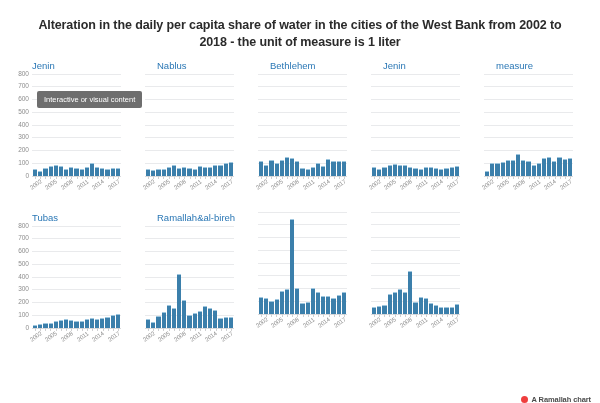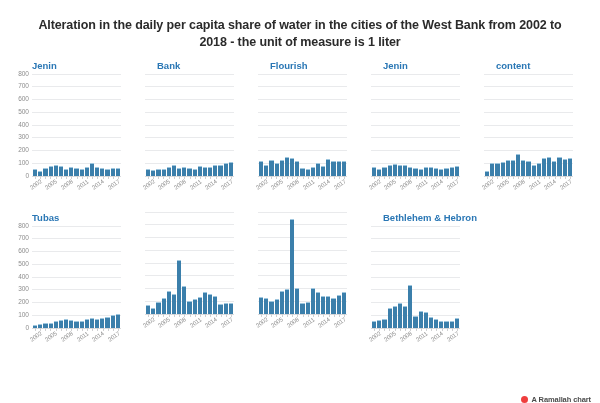--- a/index.html
+++ b/index.html
@@ -37,21 +37,21 @@
   .panel{
     width:113px;
     box-sizing:border-box;
     position:relative;
     padding-left:0px;
   }
   .panel.has-axis{width:113px;}
 
   .panel-title{
     font-size:9.5px;
-    font-weight:bold;
+    font-weight:normal;
     color:#2a77b5;
     margin:0 0 3px 36px;
     white-space:nowrap;
     line-height:11px;
     height:11px;
   }
   .panel.has-axis .panel-title{margin-left:24px;}
 
   
   .plot-wrap{
@@ -248,21 +248,21 @@
             </div>
             <div class="xlabel" style="left: 2.94118%;">2002</div>
             <div class="xlabel" style="left: 20.5882%;">2005</div>
             <div class="xlabel" style="left: 38.2353%;">2008</div>
             <div class="xlabel" style="left: 55.8824%;">2011</div>
             <div class="xlabel" style="left: 73.5294%;">2014</div>
             <div class="xlabel" style="left: 91.1765%;">2017</div>
           </div>
         </div>
         <div class="panel">
-          <div class="panel-title">Bank</div>
+          <div class="panel-title">Nablus</div>
           <div class="plot-wrap">
             <div class="gridlines">
               <div class="gridline" style="top: 0px;"></div>
               <div class="gridline" style="top: 12.75px;"></div>
               <div class="gridline" style="top: 25.5px;"></div>
               <div class="gridline" style="top: 38.25px;"></div>
               <div class="gridline" style="top: 51px;"></div>
               <div class="gridline" style="top: 63.75px;"></div>
               <div class="gridline" style="top: 76.5px;"></div>
               <div class="gridline" style="top: 89.25px;"></div>
@@ -310,21 +310,21 @@
             </div>
             <div class="xlabel" style="left: 2.94118%;">2002</div>
             <div class="xlabel" style="left: 20.5882%;">2005</div>
             <div class="xlabel" style="left: 38.2353%;">2008</div>
             <div class="xlabel" style="left: 55.8824%;">2011</div>
             <div class="xlabel" style="left: 73.5294%;">2014</div>
             <div class="xlabel" style="left: 91.1765%;">2017</div>
           </div>
         </div>
         <div class="panel">
-          <div class="panel-title">Flourish</div>
+          <div class="panel-title">Bethlehem</div>
           <div class="plot-wrap">
             <div class="gridlines">
               <div class="gridline" style="top: 0px;"></div>
               <div class="gridline" style="top: 12.75px;"></div>
               <div class="gridline" style="top: 25.5px;"></div>
               <div class="gridline" style="top: 38.25px;"></div>
               <div class="gridline" style="top: 51px;"></div>
               <div class="gridline" style="top: 63.75px;"></div>
               <div class="gridline" style="top: 76.5px;"></div>
               <div class="gridline" style="top: 89.25px;"></div>
@@ -434,21 +434,21 @@
             </div>
             <div class="xlabel" style="left: 2.94118%;">2002</div>
             <div class="xlabel" style="left: 20.5882%;">2005</div>
             <div class="xlabel" style="left: 38.2353%;">2008</div>
             <div class="xlabel" style="left: 55.8824%;">2011</div>
             <div class="xlabel" style="left: 73.5294%;">2014</div>
             <div class="xlabel" style="left: 91.1765%;">2017</div>
           </div>
         </div>
         <div class="panel">
-          <div class="panel-title">content</div>
+          <div class="panel-title">measure</div>
           <div class="plot-wrap">
             <div class="gridlines">
               <div class="gridline" style="top: 0px;"></div>
               <div class="gridline" style="top: 12.75px;"></div>
               <div class="gridline" style="top: 25.5px;"></div>
               <div class="gridline" style="top: 38.25px;"></div>
               <div class="gridline" style="top: 51px;"></div>
               <div class="gridline" style="top: 63.75px;"></div>
               <div class="gridline" style="top: 76.5px;"></div>
               <div class="gridline" style="top: 89.25px;"></div>
@@ -571,20 +571,21 @@
             </div>
             <div class="xlabel" style="left: 2.94118%;">2002</div>
             <div class="xlabel" style="left: 20.5882%;">2005</div>
             <div class="xlabel" style="left: 38.2353%;">2008</div>
             <div class="xlabel" style="left: 55.8824%;">2011</div>
             <div class="xlabel" style="left: 73.5294%;">2014</div>
             <div class="xlabel" style="left: 91.1765%;">2017</div>
           </div>
         </div>
         <div class="panel">
+          <div class="panel-title">Ramallah&amp;al-bireh</div>
           <div class="plot-wrap">
             <div class="gridlines">
               <div class="gridline" style="top: 0px;"></div>
               <div class="gridline" style="top: 12.75px;"></div>
               <div class="gridline" style="top: 25.5px;"></div>
               <div class="gridline" style="top: 38.25px;"></div>
               <div class="gridline" style="top: 51px;"></div>
               <div class="gridline" style="top: 63.75px;"></div>
               <div class="gridline" style="top: 76.5px;"></div>
               <div class="gridline" style="top: 89.25px;"></div>
@@ -693,21 +694,20 @@
             </div>
             <div class="xlabel" style="left: 2.94118%;">2002</div>
             <div class="xlabel" style="left: 20.5882%;">2005</div>
             <div class="xlabel" style="left: 38.2353%;">2008</div>
             <div class="xlabel" style="left: 55.8824%;">2011</div>
             <div class="xlabel" style="left: 73.5294%;">2014</div>
             <div class="xlabel" style="left: 91.1765%;">2017</div>
           </div>
         </div>
         <div class="panel">
-          <div class="panel-title">Bethlehem &amp; Hebron</div>
           <div class="plot-wrap">
             <div class="gridlines">
               <div class="gridline" style="top: 0px;"></div>
               <div class="gridline" style="top: 12.75px;"></div>
               <div class="gridline" style="top: 25.5px;"></div>
               <div class="gridline" style="top: 38.25px;"></div>
               <div class="gridline" style="top: 51px;"></div>
               <div class="gridline" style="top: 63.75px;"></div>
               <div class="gridline" style="top: 76.5px;"></div>
               <div class="gridline" style="top: 89.25px;"></div>
@@ -757,19 +757,20 @@
             <div class="xlabel" style="left: 20.5882%;">2005</div>
             <div class="xlabel" style="left: 38.2353%;">2008</div>
             <div class="xlabel" style="left: 55.8824%;">2011</div>
             <div class="xlabel" style="left: 73.5294%;">2014</div>
             <div class="xlabel" style="left: 91.1765%;">2017</div>
           </div>
         </div>
       </div>
   </div>
 
+  <div class="tooltip-overlay">Interactive or visual content</div>
 
   <div class="footer">
     <span class="flourish-dot"></span>
     <span class="footer-text">A Ramallah chart</span>
   </div>
 
 </div>
 
 </body></html>

